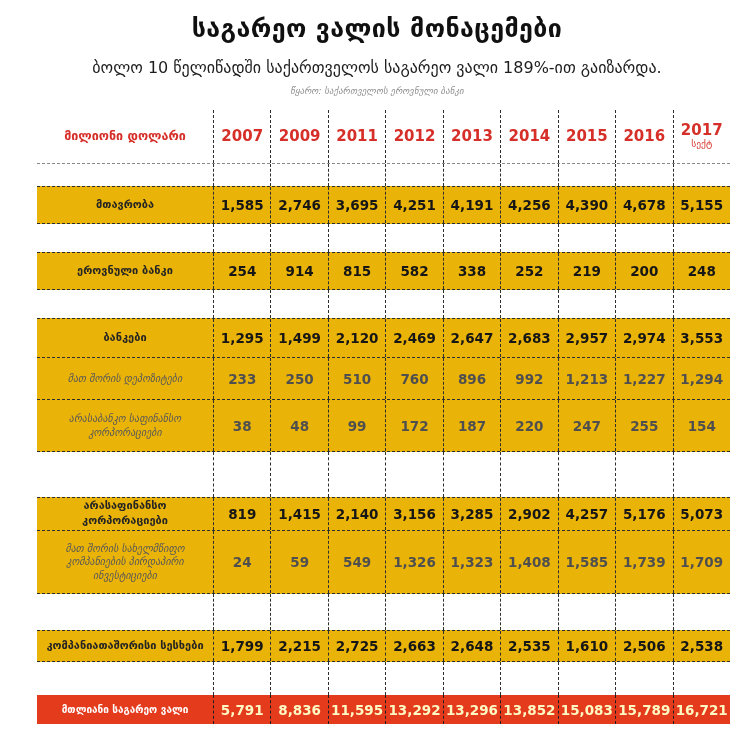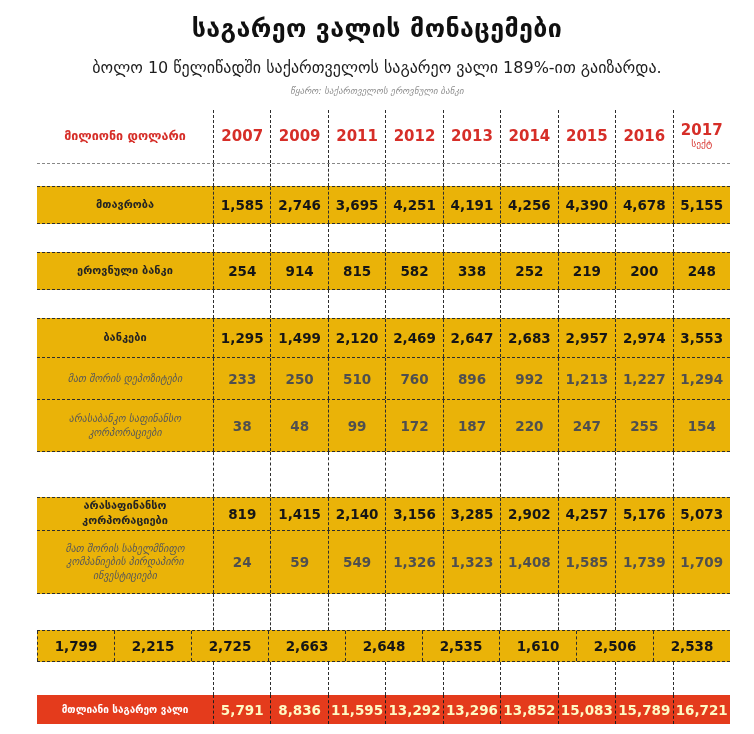--- a/index.html
+++ b/index.html
@@ -256,20 +256,21 @@
         <div class="cell v"></div>
         <div class="cell v"></div>
         <div class="cell v"></div>
         <div class="cell v"></div>
         <div class="cell v"></div>
         <div class="cell v"></div>
         <div class="cell v"></div>
     </div>
 
     <div class="trow band h32">
+      <div class="cell label">კომპანიათაშორისი სესხები</div>
       <div class="cell v">1,799</div>
       <div class="cell v">2,215</div>
       <div class="cell v">2,725</div>
       <div class="cell v">2,663</div>
       <div class="cell v">2,648</div>
       <div class="cell v">2,535</div>
       <div class="cell v">1,610</div>
       <div class="cell v">2,506</div>
       <div class="cell v">2,538</div>
     </div>

